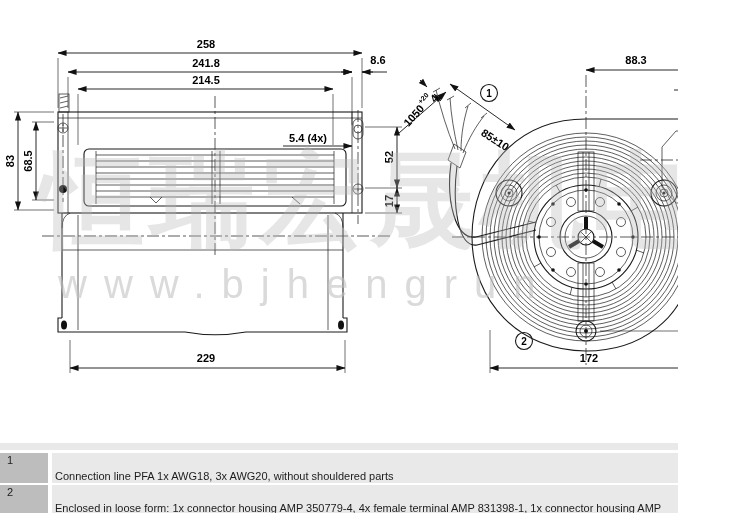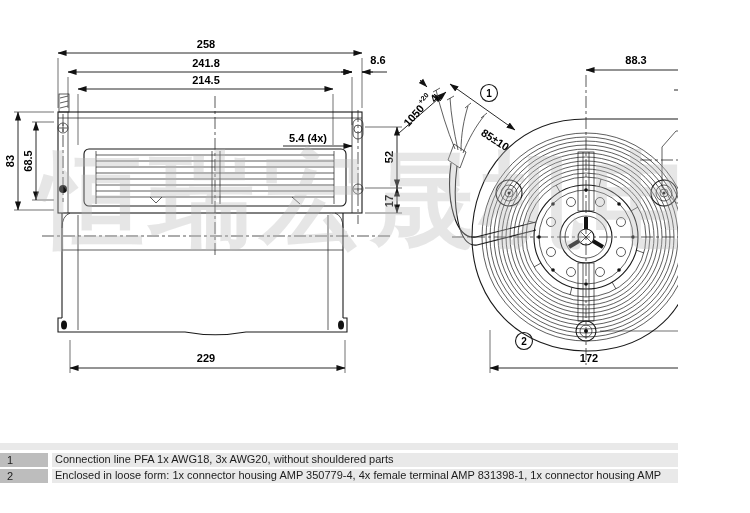--- a/index.html
+++ b/index.html
@@ -17,21 +17,21 @@
   .wm-cn{position:absolute;left:40px;top:148px;width:720px;font-size:104px;font-weight:bold;
          color:#b9b9b9;opacity:.34;letter-spacing:6px;white-space:nowrap;pointer-events:none;
          font-family:"Liberation Sans",sans-serif;line-height:1;}
   .wm-url{position:absolute;left:58px;top:262px;font-size:40px;color:#c2c2c2;opacity:.6;
           letter-spacing:17px;white-space:nowrap;pointer-events:none;
           font-family:"Liberation Sans",sans-serif;}
   .notes{position:absolute;left:0;top:443px;width:750px;font-size:11px;color:#1c1c1c;}
   .strip{height:7px;background:#e9e9e9;margin-bottom:3px;}
   .nrow{display:flex;margin-bottom:2px;align-items:stretch;}
   .nno{width:48px;background:#bdbdbd;padding:1px 0 1px 7px;box-sizing:border-box;}
-  .nband{flex:1;background:#e9e9e9;margin-left:4px;padding:0 0 1px 3px;}
+  .nband{flex:1;background:#e9e9e9;margin-left:4px;padding:17px 0 1px 3px;}
   .ncont{margin-left:52px;background:#fff;padding:2px 0 1px 3px;}
 </style>
 </head>
 <body>
 
 <div id="stage">
 
 <svg width="750" height="440" viewBox="0 0 750 440">
   <defs>
     <marker id="ar" viewBox="0 0 10 10" refX="9.5" refY="5" markerWidth="10" markerHeight="10" orient="auto-start-reverse">
@@ -326,20 +326,21 @@
     <g>
       <line class="ext" x1="490" y1="330" x2="490" y2="373"></line>
       <line class="ext" x1="688" y1="290" x2="688" y2="373"></line>
       <line class="dim" x1="490" y1="368" x2="688" y2="368" marker-start="url(#ar)" marker-end="url(#ar)"></line>
       <text class="dtxt" x="589" y="362" text-anchor="middle">172</text>
     </g>
   </g>
 </svg>
 
 <div class="wm-cn">恒瑞宏晟机电</div>
+<div class="wm-url">www.bjhengrun</div>
 
 <div class="notes">
   <div class="strip"></div>
   <div class="nrow">
     <div class="nno">1</div>
     <div class="nband">Connection line PFA 1x AWG18, 3x AWG20, without shouldered parts</div>
   </div>
   <div class="nrow">
     <div class="nno">2</div>
     <div class="nband">Enclosed in loose form: 1x connector housing AMP 350779-4, 4x female terminal AMP 831398-1, 1x connector housing AMP</div>

